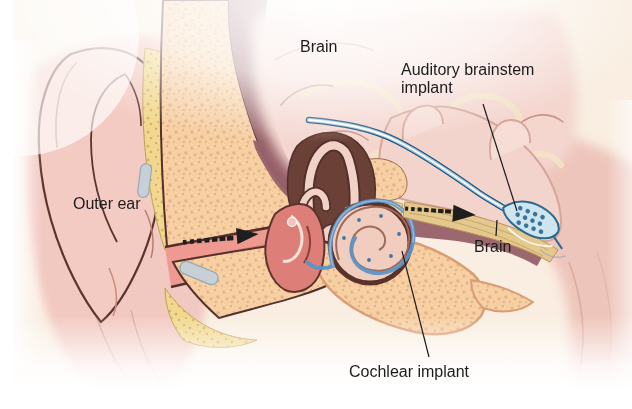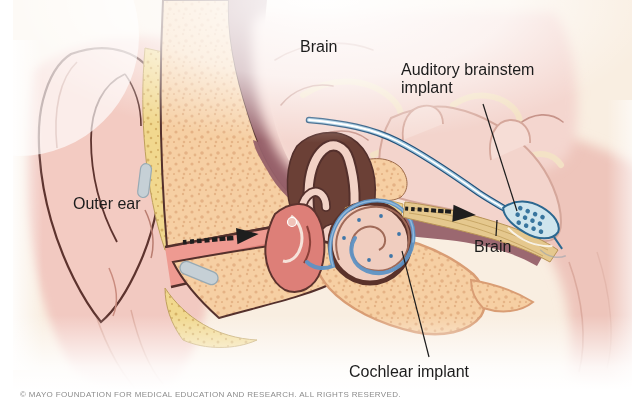--- a/index.html
+++ b/index.html
@@ -261,15 +261,14 @@
     <path d="M389,251 L416,357"></path>
   </g>
 </svg>
 
 <div class="label" style="left:287px;top:38px;">Brain</div>
 <div class="label wrap" style="left:388px;top:61px;width:160px;">Auditory brainstem implant</div>
 <div class="label" style="left:60px;top:195px;">Outer ear</div>
 <div class="label" style="left:461px;top:238px;">Brain</div>
 <div class="label" style="left:336px;top:363px;">Cochlear implant</div>
 
-<div id="credit">© MAYO FOUNDATION FOR MEDICAL EDUCATION AND RESEARCH. ALL RIGHTS RESERVED.</div>
 
 </div>
 
 </body></html>

